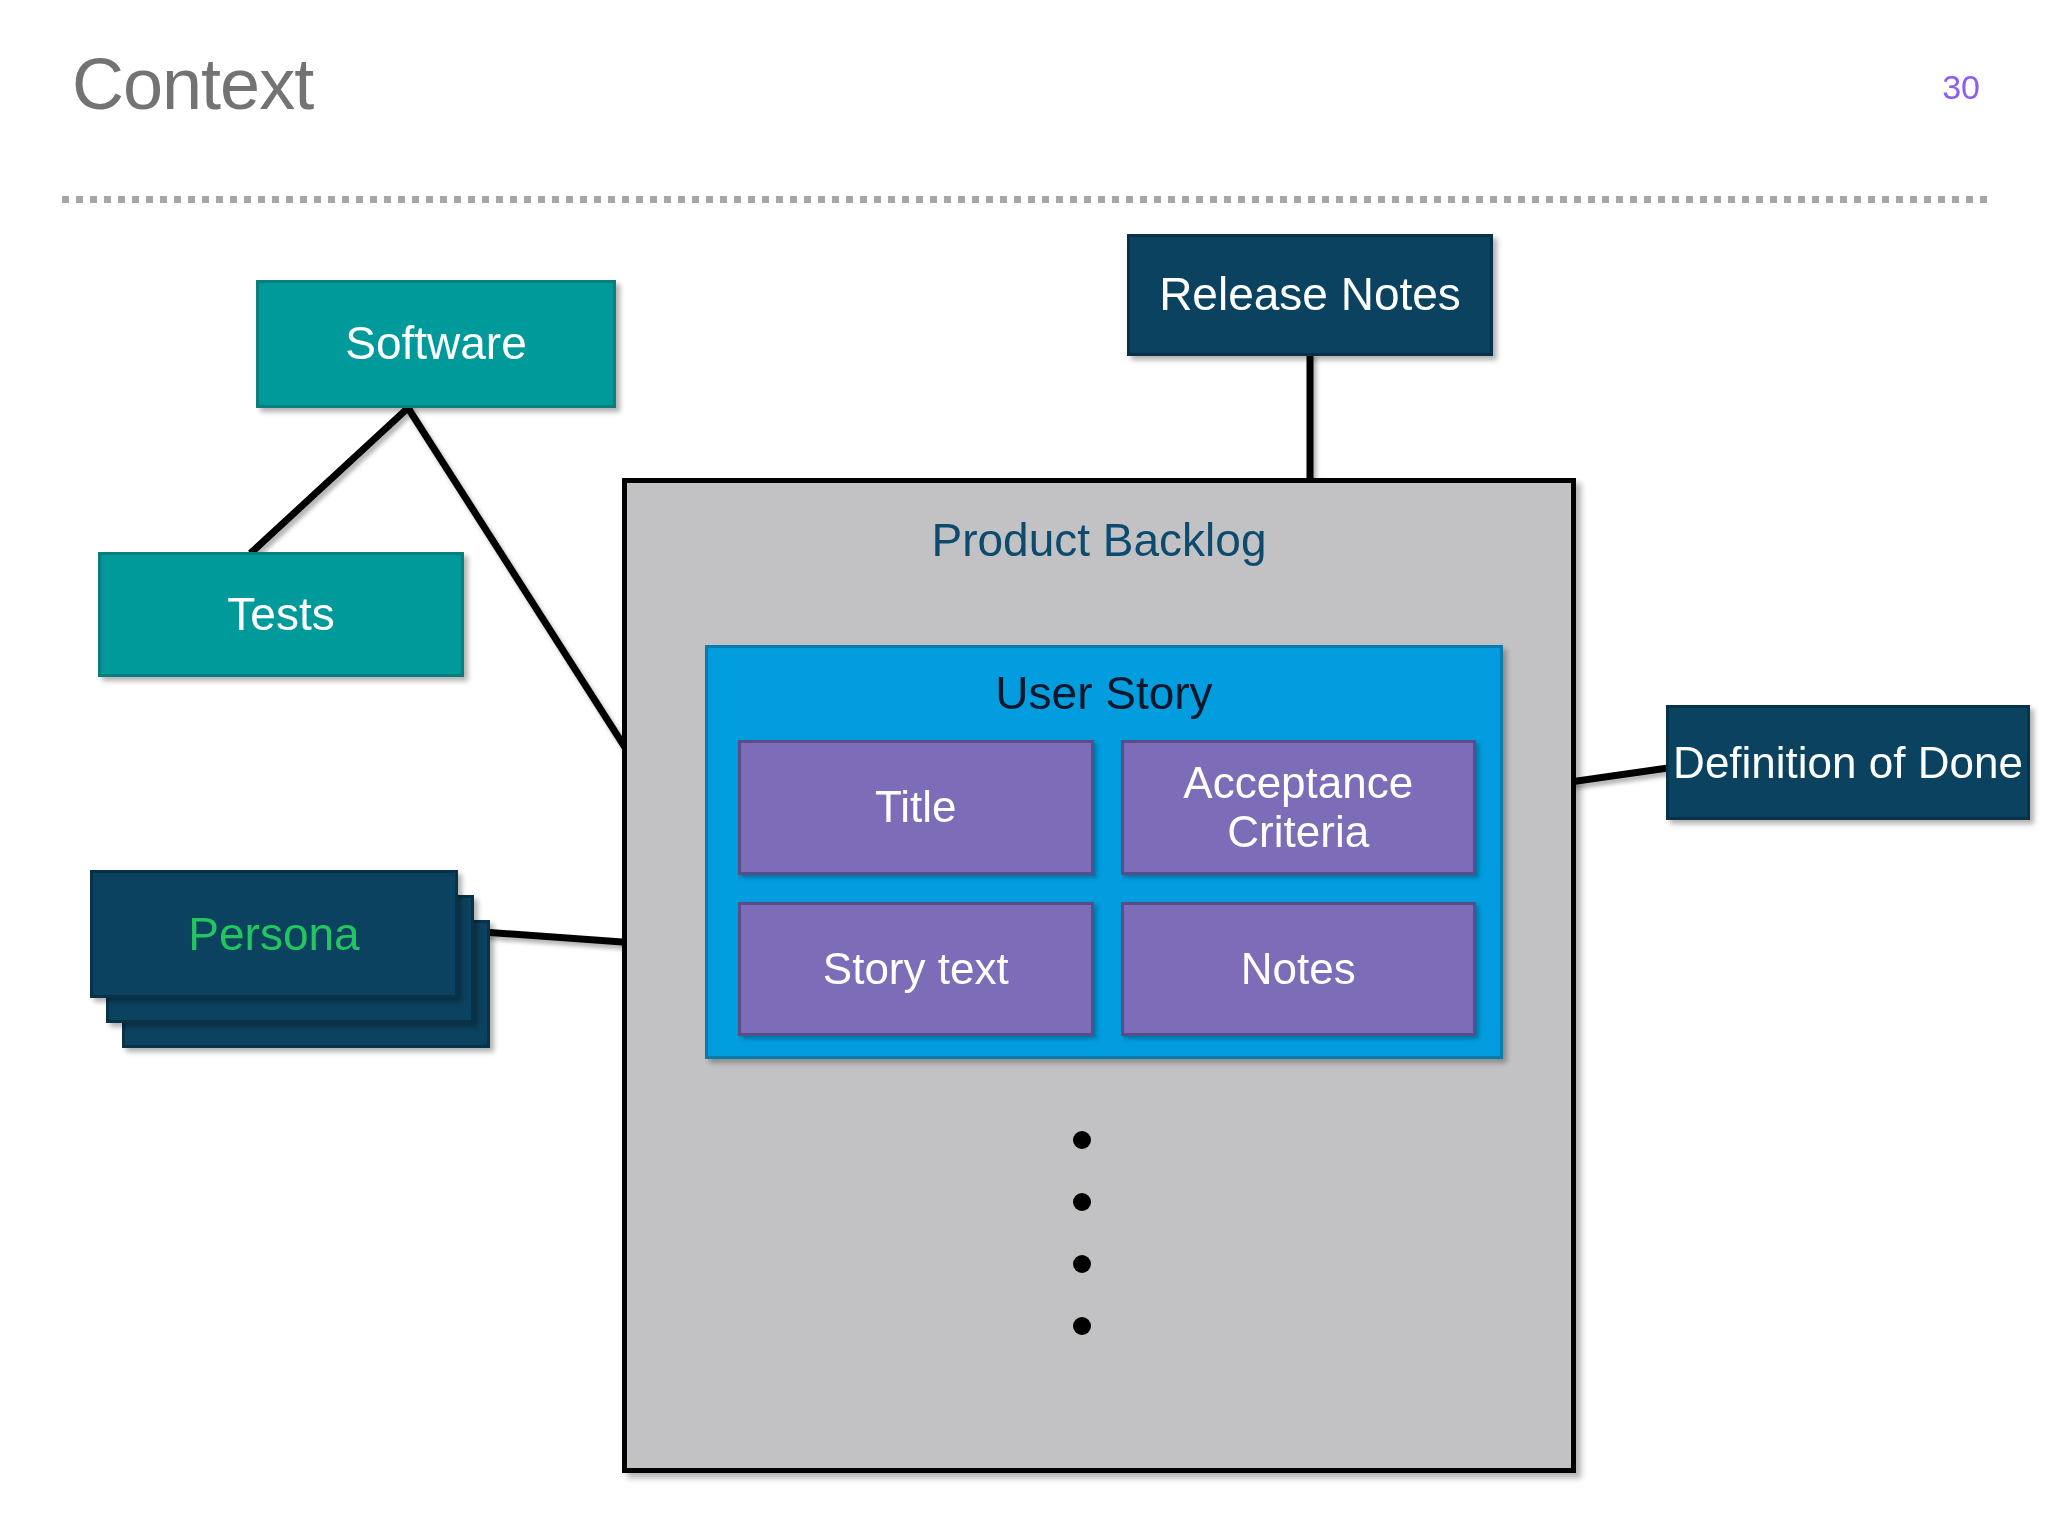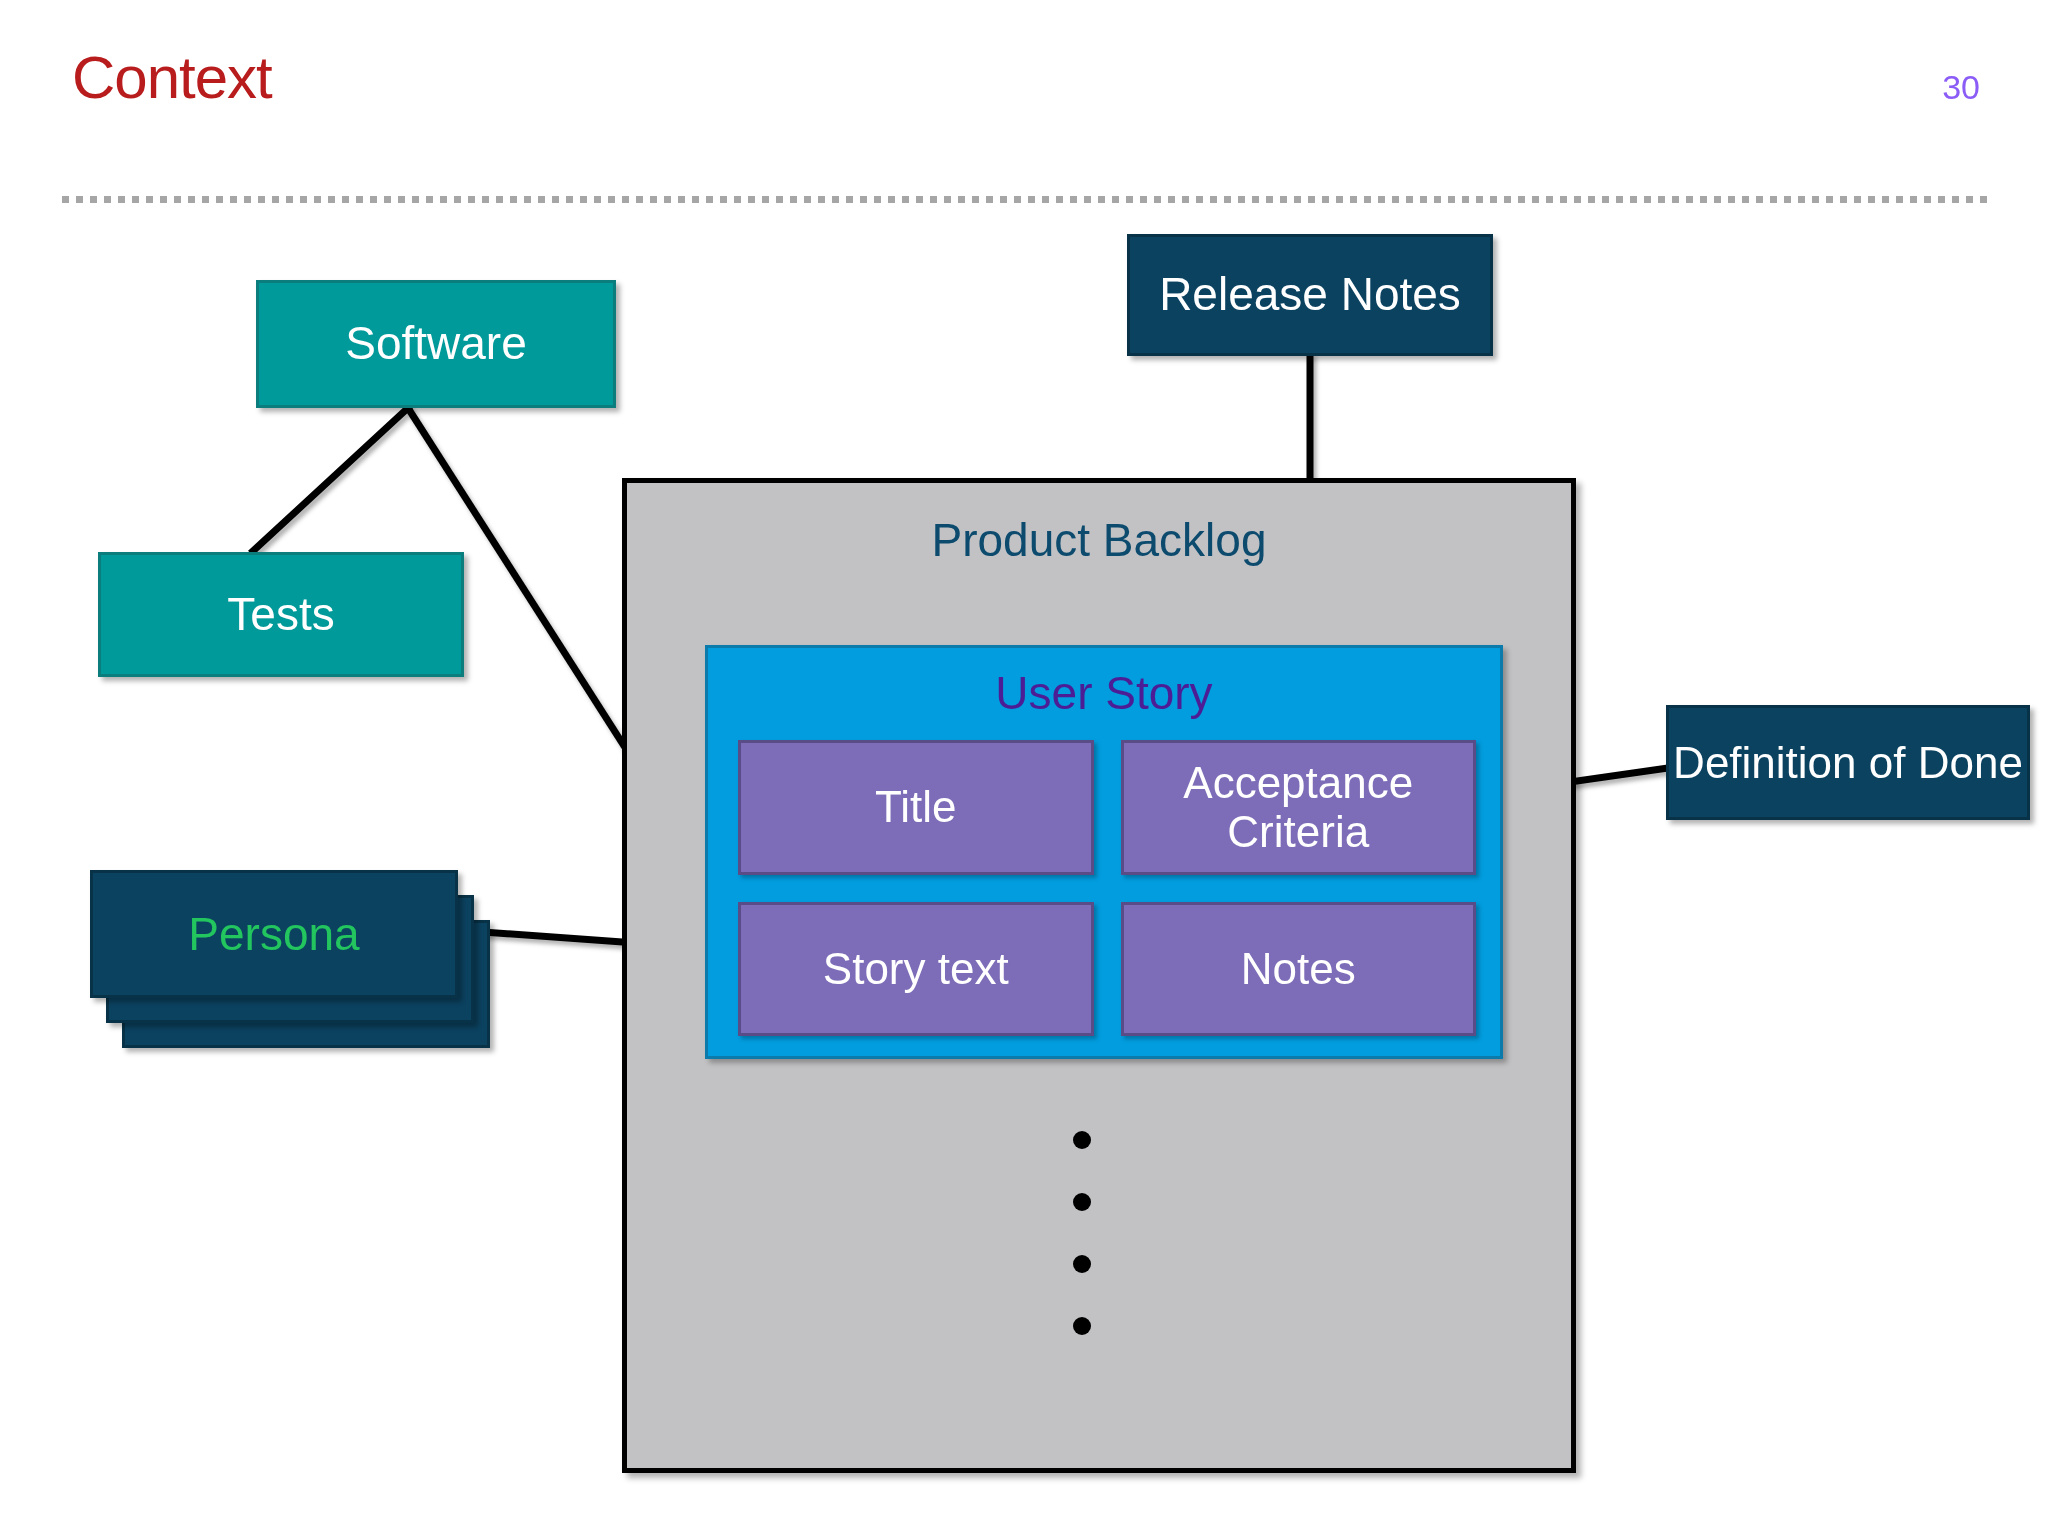--- a/index.html
+++ b/index.html
@@ -16,23 +16,23 @@
     height: 1536px;
     background: #ffffff;
     overflow: hidden;
   }
 
   
   #slide-title {
     position: absolute;
     left: 72px;
     top: 48px;
-    font-size: 60px;
+    font-size: 72px;
     line-height: 1;
-    color: #b91c1c;
+    color: #737373;
     font-weight: 400;
     letter-spacing: -1px;
     white-space: nowrap;
   }
   #page-number {
     position: absolute;
     right: 68px;
     top: 68px;
     font-size: 34px;
     color: #8b5cf6;
@@ -160,21 +160,21 @@
     box-sizing: border-box;
     background: #029ddf;
     border: 3px solid #0b7bab;
     box-shadow: 4px 4px 5px rgba(0,0,0,0.28);
   }
   #user-story-title {
     position: absolute;
     left: 0; right: 0; top: 18px;
     text-align: center;
     font-size: 46px;
-    color: #4c1d95;
+    color: #0f172a;
   }
   #story-grid {
     position: absolute;
     left: 30px;
     top: 92px;
     width: 738px;
     height: 296px;
     display: grid;
     grid-template-columns: 1fr 1fr;
     grid-template-rows: 1fr 1fr;

